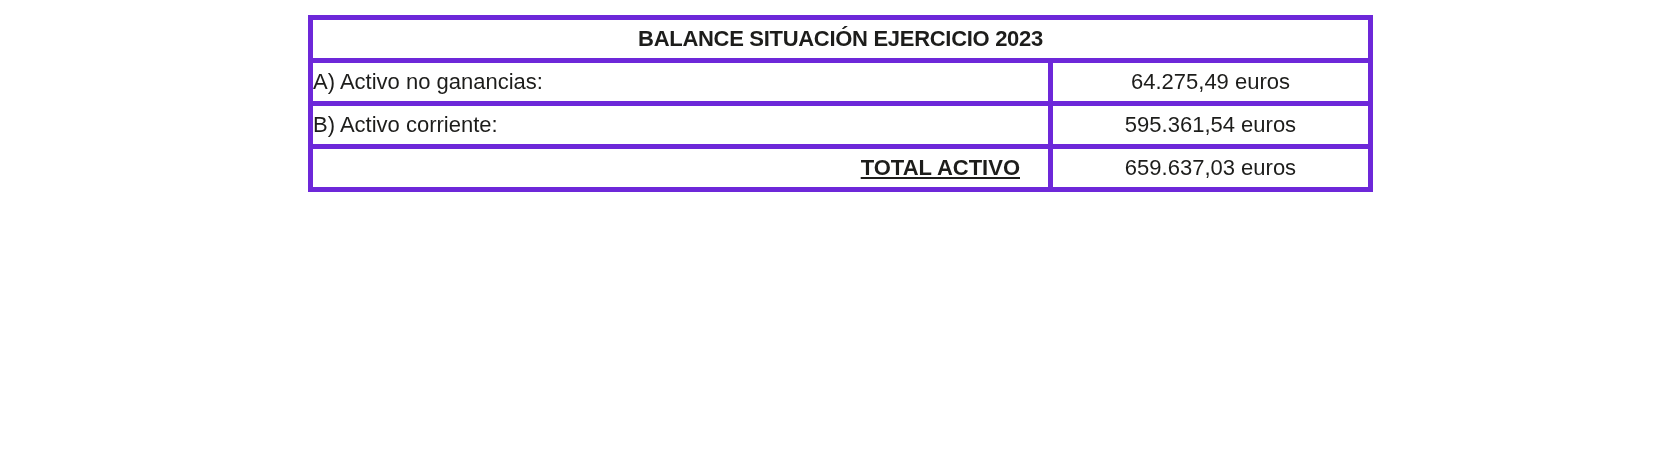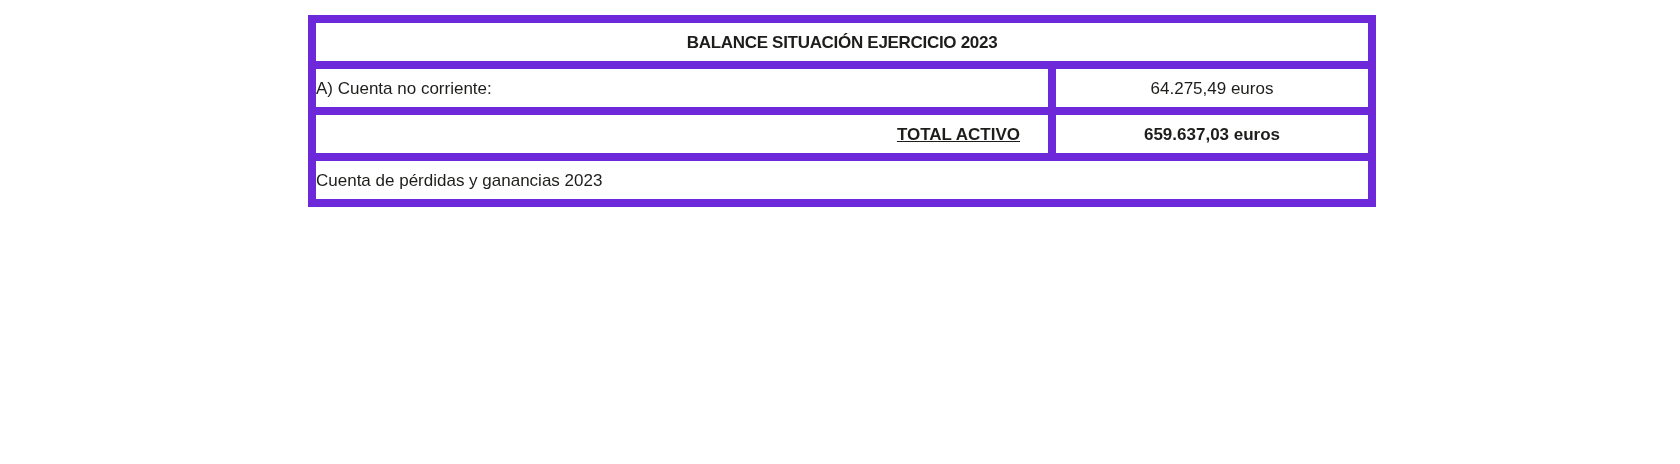--- a/index.html
+++ b/index.html
@@ -16,24 +16,24 @@
   }
   table.balance-table {
     position: absolute;
     left: 308px;
     top: 15px;
     width: 1060px;
     border-collapse: collapse;
     table-layout: fixed;
   }
   .balance-table td {
-    border: 8px solid #6d28d9;
+    border: 5px solid #6d28d9;
     height: 38px;
     padding: 0;
-    font-size: 17px;
+    font-size: 22px;
     line-height: 1;
     vertical-align: middle;
     white-space: nowrap;
     overflow: hidden;
   }
   col.col-label { width: 740px; }
   col.col-value { width: 320px; }
 
   .cell-title {
     text-align: center;
@@ -49,53 +49,54 @@
     text-align: center;
     padding-right: 64px;
   }
   tr.total .cell-label {
     text-align: right;
     font-weight: bold;
     padding-left: 0;
     text-decoration: underline;
   }
   tr.total .cell-value {
-    font-weight: bold;
+    font-weight: normal;
   }
   
   tr.total-activo .cell-label      { padding-right: 28px; }
   tr.total-patrimonio .cell-label  { padding-right: 46px; }
   tr.total-resultado .cell-label   { padding-right: 77px; }
 </style>
 </head>
 <body>
 
 <table class="balance-table">
   <colgroup>
     <col class="col-label">
     <col class="col-value">
   </colgroup>
   <tbody>
     <tr>
       <td colspan="2" class="cell-title">BALANCE SITUACIÓN EJERCICIO 2023</td>
     </tr>
 
     <tr>
-      <td class="cell-label">A) Cuenta no corriente:</td>
+      <td class="cell-label">A) Activo no ganancias:</td>
       <td class="cell-value">64.275,49 euros</td>
     </tr>
 
+    <tr>
+      <td class="cell-label">B) Activo corriente:</td>
+      <td class="cell-value">595.361,54 euros</td>
+    </tr>
 
     <tr class="total total-activo">
       <td class="cell-label">TOTAL ACTIVO</td>
       <td class="cell-value">659.637,03 euros</td>
     </tr>
 
 
 
 
 
-    <tr>
-      <td colspan="2" class="cell-label">Cuenta de pérdidas y ganancias 2023</td>
-    </tr>
 
   </tbody>
 </table>
 
 </body></html>

